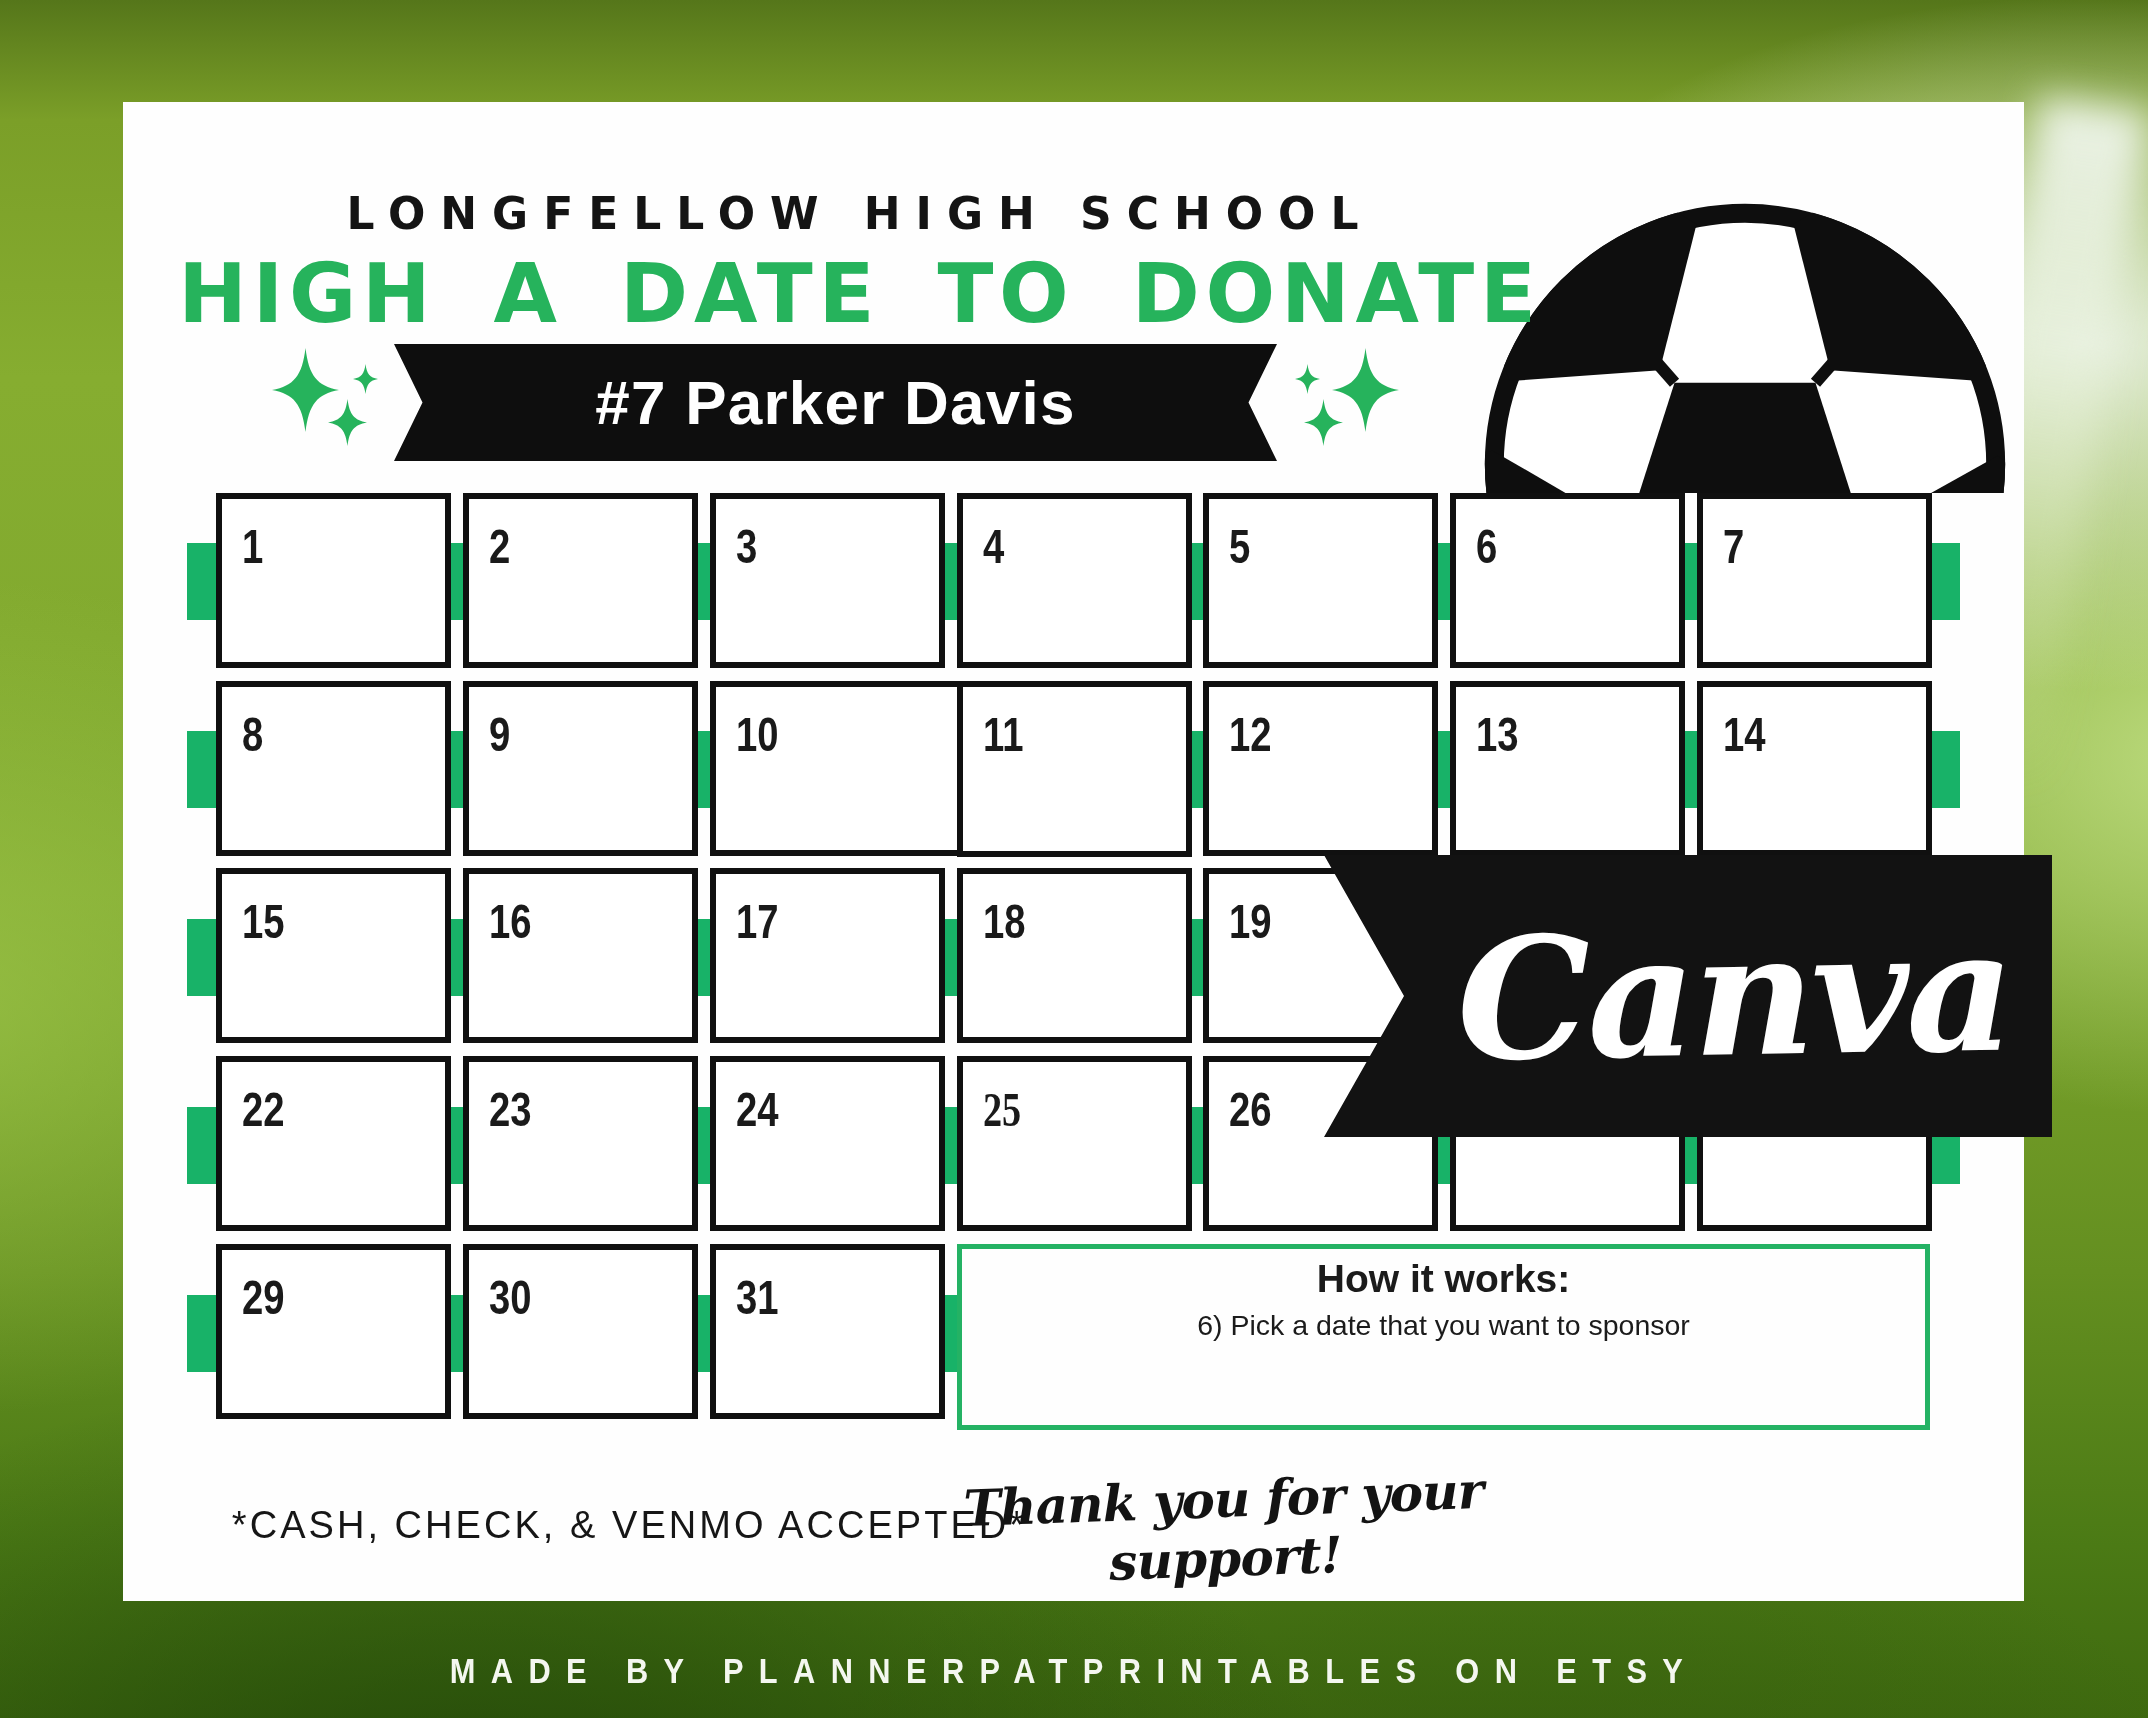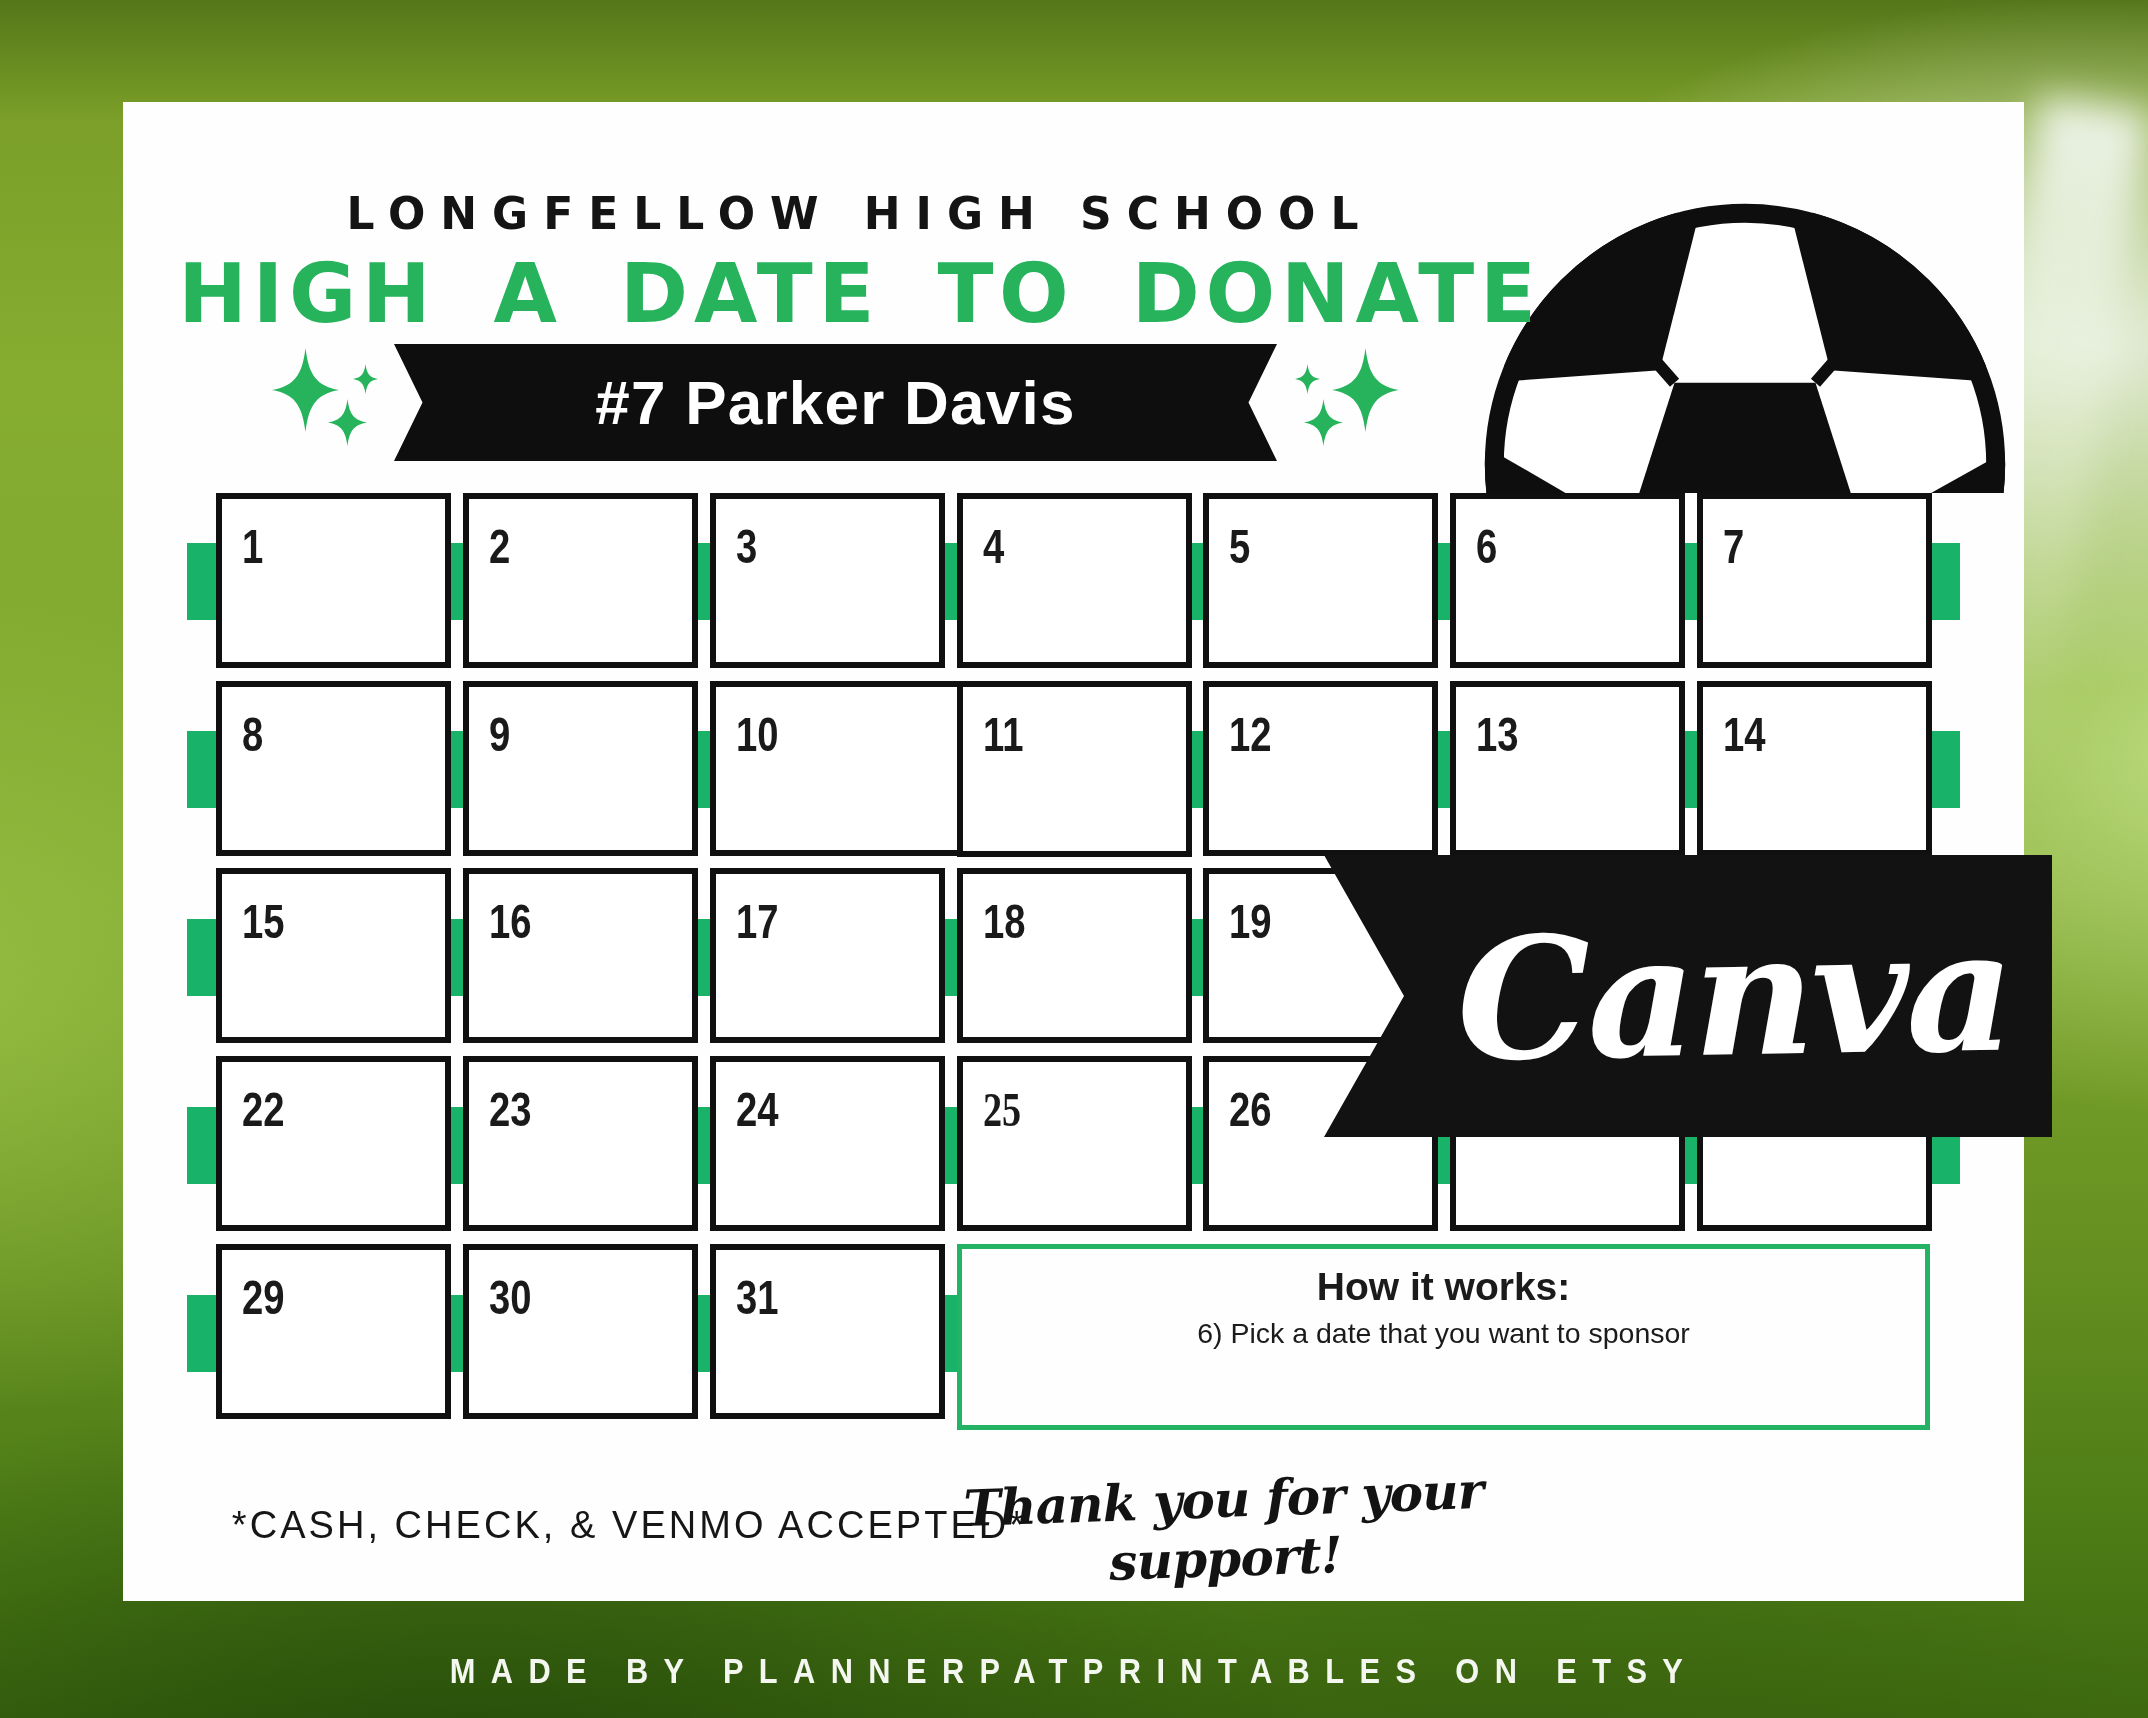--- a/index.html
+++ b/index.html
@@ -45,21 +45,21 @@
 
   
   .day-box{background:#ffffff;border:6.7px solid #101010;box-sizing:border-box;z-index:5;}
   .day-num{display:inline-block;margin:18.5px 0 0 20px;font-size:49px;font-weight:700;
     color:#1a1a1a;transform:scaleX(.78);transform-origin:left top;}
   .tab{width:30px;height:77px;z-index:3;}
 
   
   .how-box{left:957px;top:1244px;width:973px;height:186px;box-sizing:border-box;
     background:#fefefe;border:5.9px solid var(--green-border);z-index:5;text-align:center;}
-  .how-title{margin-top:16px;font-size:39px;font-weight:700;color:#1b1b1b;}
+  .how-title{margin-top:8px;font-size:39px;font-weight:700;color:#1b1b1b;}
   .how-line{margin-top:7.6px;font-size:28.5px;font-weight:500;color:#1b1b1b;}
 
   
   .cash-note{left:143px;top:1504px;width:973px;text-align:center;z-index:6;
     font-size:38px;font-weight:400;letter-spacing:.08em;color:#161616;}
   .thanks{left:889px;top:1470px;width:671px;text-align:center;z-index:6;
     font-family:"DejaVu Serif",serif;font-style:italic;font-weight:700;font-size:50px;
     color:#131313;transform:rotate(-2deg);letter-spacing:-0.8px;}
 
   

